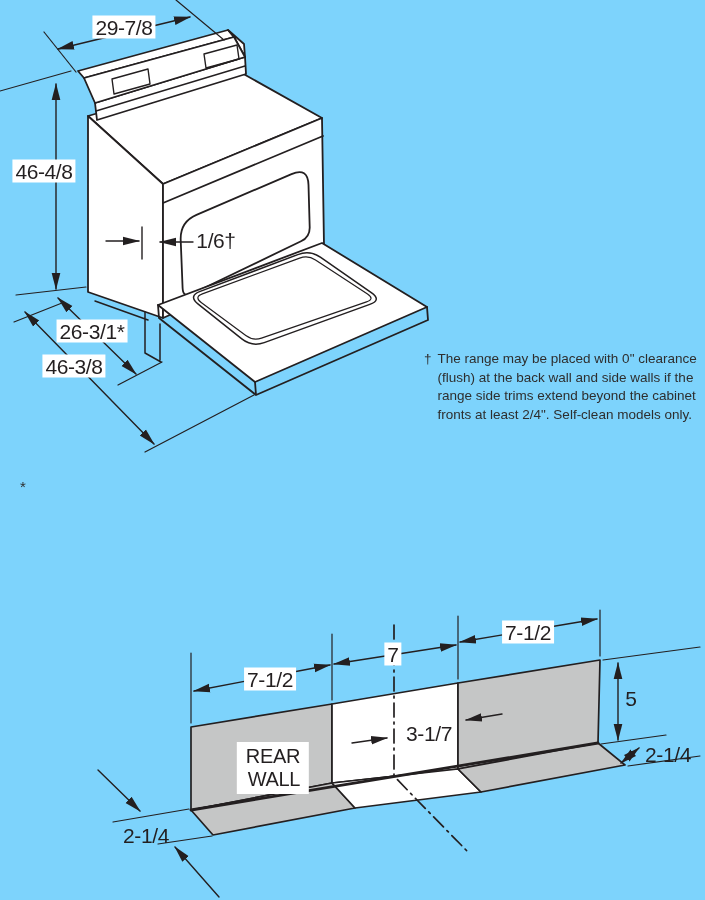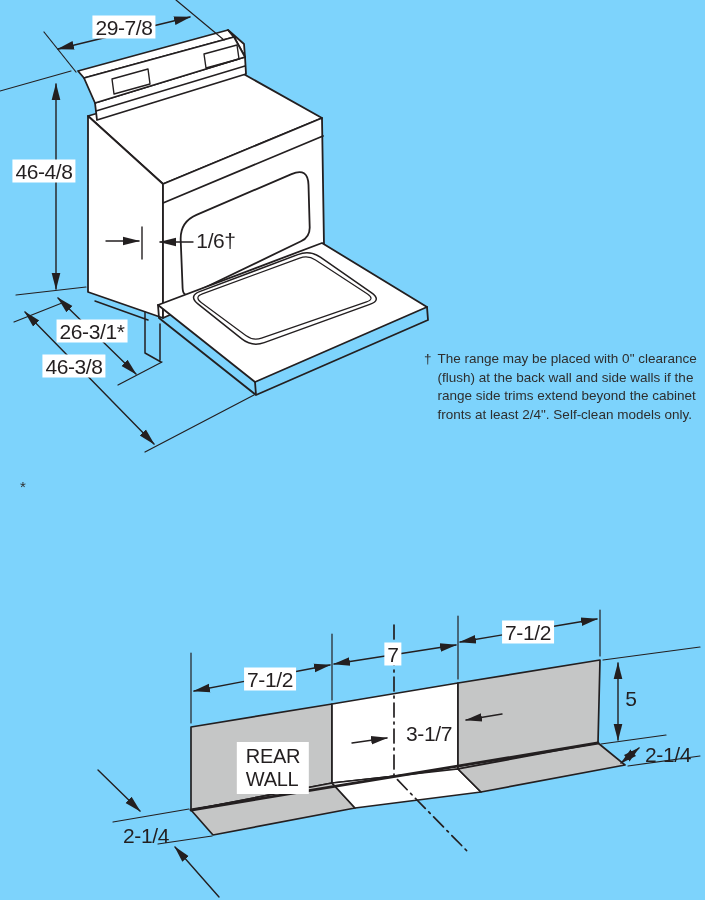--- a/index.html
+++ b/index.html
@@ -10,21 +10,21 @@
   svg.art { position:absolute; left:0; top:0; }
   .lbl {
     position:absolute; transform:translate(-50%,-50%);
     font-family:"Liberation Sans", sans-serif; font-size:21px; color:#231f20;
     white-space:nowrap; letter-spacing:-0.4px; line-height:1;
   }
   .lbl.bg { background:#ffffff; padding:1px 3px; }
   .rearwall {
     position:absolute; transform:translate(-50%,-50%);
     background:#ffffff; color:#231f20; font-size:20px; line-height:23px;
-    text-align:left; padding:3px 9px; white-space:pre-line; letter-spacing:-0.3px;
+    text-align:right; padding:3px 9px; white-space:pre-line; letter-spacing:-0.3px;
   }
   .note {
     position:absolute; display:flex; color:#2e2e2e;
     font-family:"Liberation Sans", sans-serif;
   }
   .note .marker { flex:0 0 auto; }
   .note .body  { white-space:pre-line; }
   .note.dagger { left:424px; top:350px; width:282px; font-size:13.5px; line-height:18.5px; gap:6px; }
   .note.star   { left:20px;  top:477px; width:430px; font-size:15px;   line-height:19.5px; gap:8px; }
 </style>

